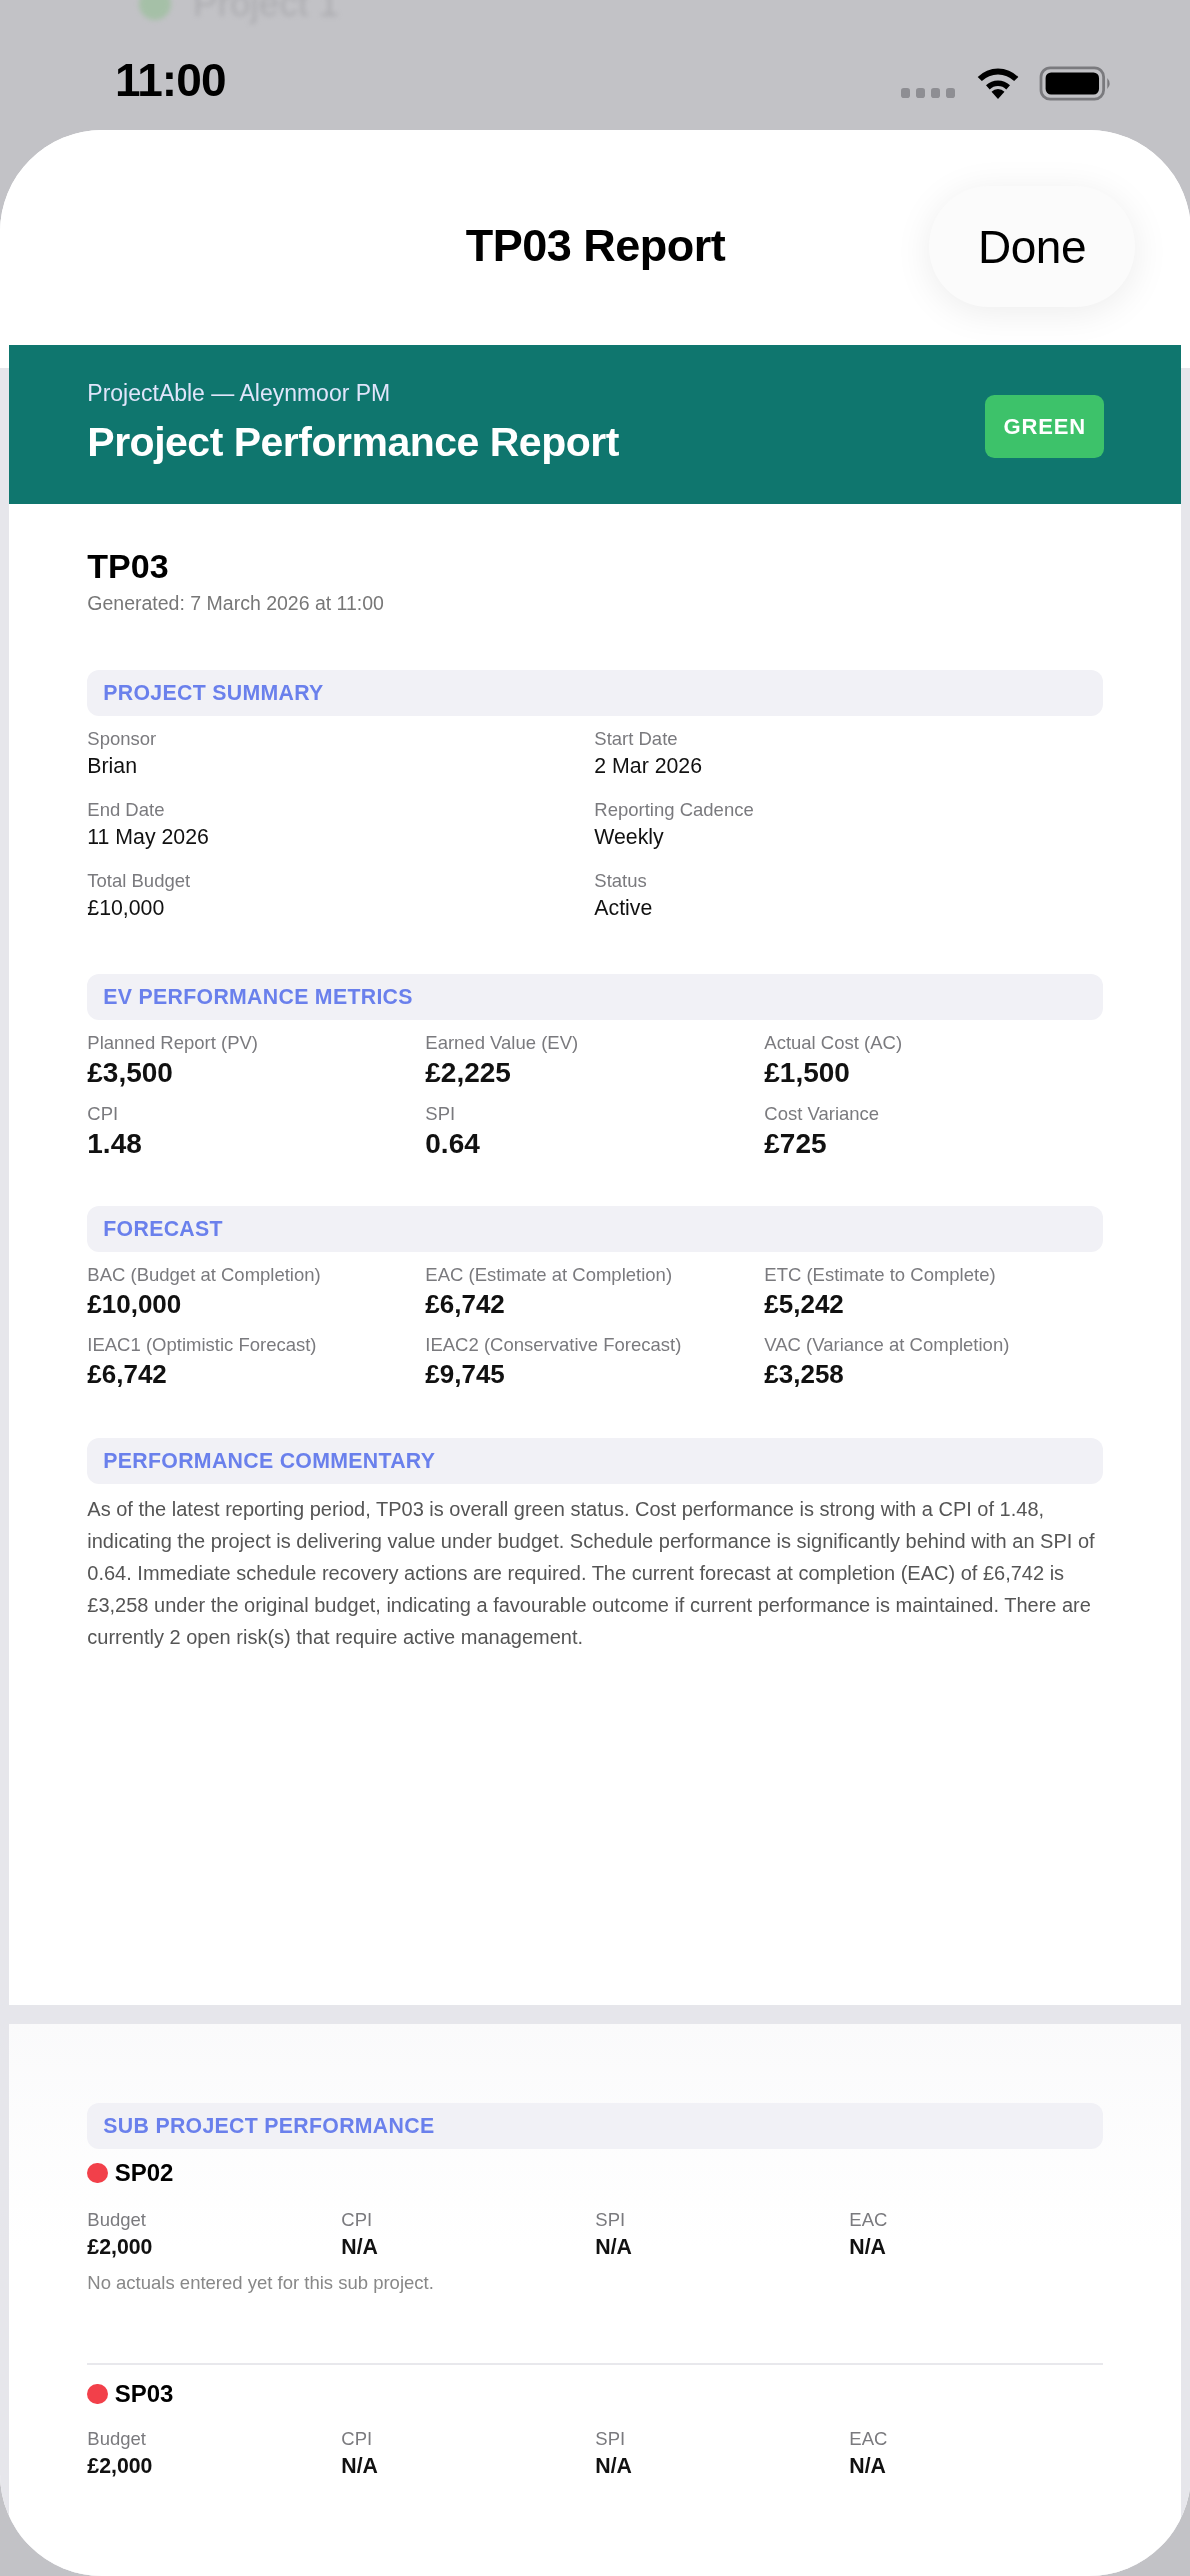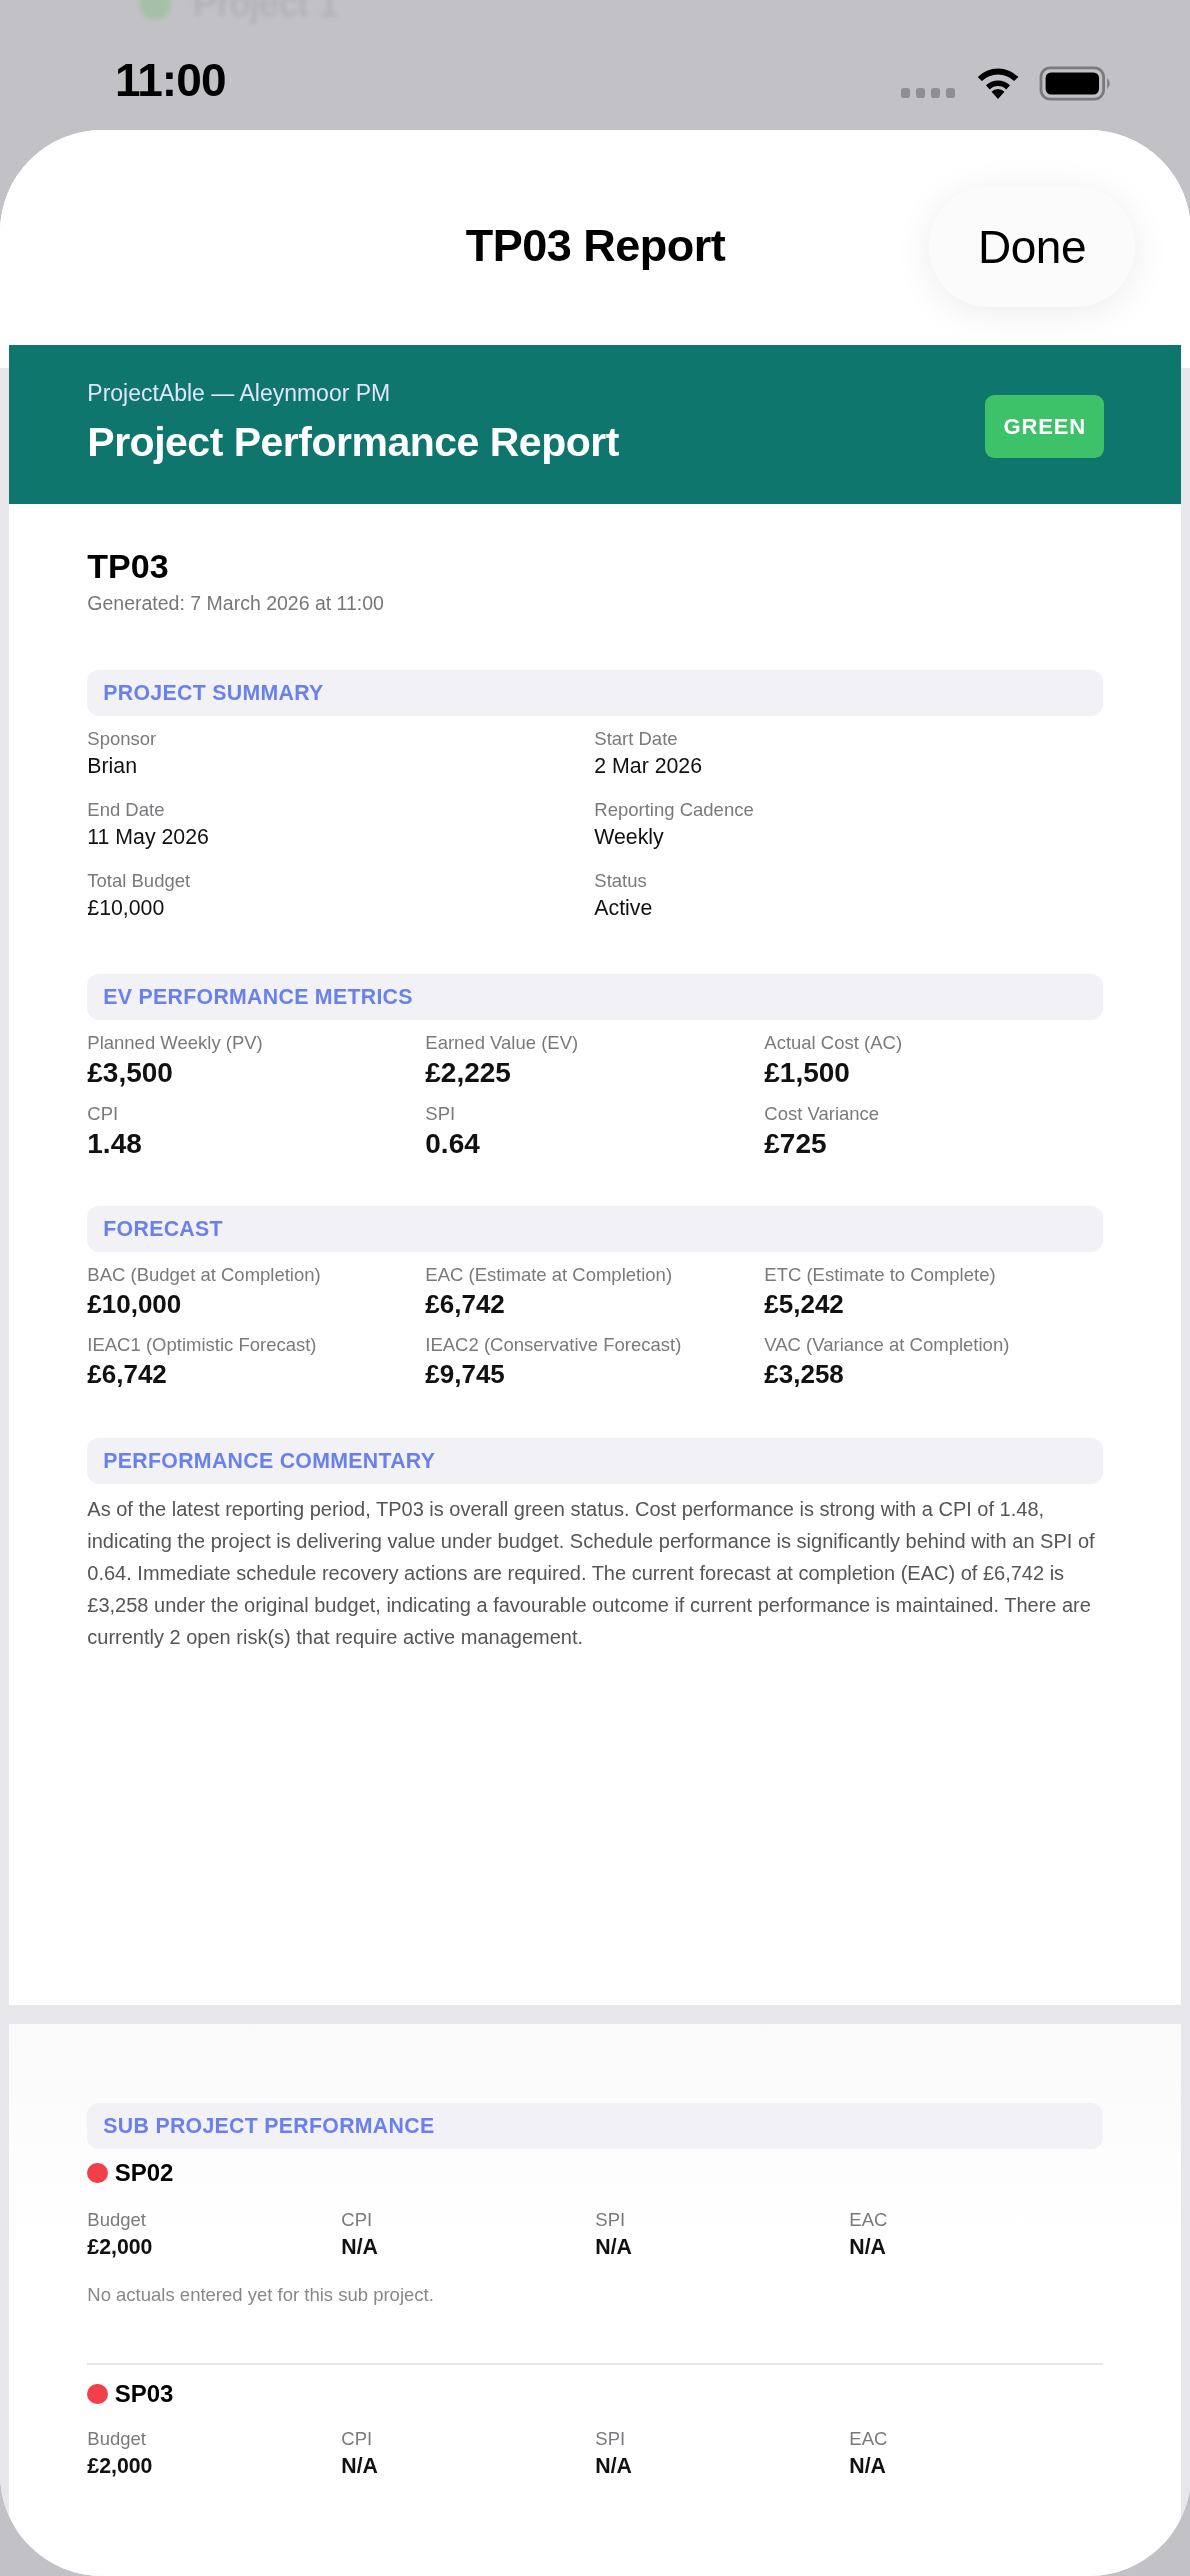--- a/index.html
+++ b/index.html
@@ -155,21 +155,21 @@
       <div class="lbl">Total Budget</div>
       <div class="val">£10,000</div>
     </div>
     <div class="field" style="left:585px;top:524px">
       <div class="lbl">Status</div>
       <div class="val">Active</div>
     </div>
 
     <div class="section-bar" style="top:629px">EV PERFORMANCE METRICS</div>
     <div class="field metric" style="left:78px;top:686px">
-      <div class="lbl">Planned Weekly (PV)</div>
+      <div class="lbl">Planned Report (PV)</div>
       <div class="val green">£3,500</div>
     </div>
     <div class="field metric" style="left:416px;top:686px">
       <div class="lbl">Earned Value (EV)</div>
       <div class="val green">£2,225</div>
     </div>
     <div class="field metric" style="left:755px;top:686px">
       <div class="lbl">Actual Cost (AC)</div>
       <div class="val green">£1,500</div>
     </div>
@@ -232,21 +232,21 @@
       <div class="val">N/A</div>
     </div>
     <div class="field sp-field" style="left:586px;top:184px">
       <div class="lbl">SPI</div>
       <div class="val">N/A</div>
     </div>
     <div class="field sp-field" style="left:840px;top:184px">
       <div class="lbl">EAC</div>
       <div class="val">N/A</div>
     </div>
-    <div class="sp-note" style="top:260px">No actuals entered yet for this sub project.</div>
+    <div class="sp-note" style="top:248px">No actuals entered yet for this sub project.</div>
 
     <div class="divider" style="top:339px"></div>
 
     <div class="sp-head" style="top:356px">
       <span class="sp-dot"></span>
       <span>SP03</span>
     </div>
     <div class="field sp-field" style="left:78px;top:403px">
       <div class="lbl">Budget</div>
       <div class="val">£2,000</div>

